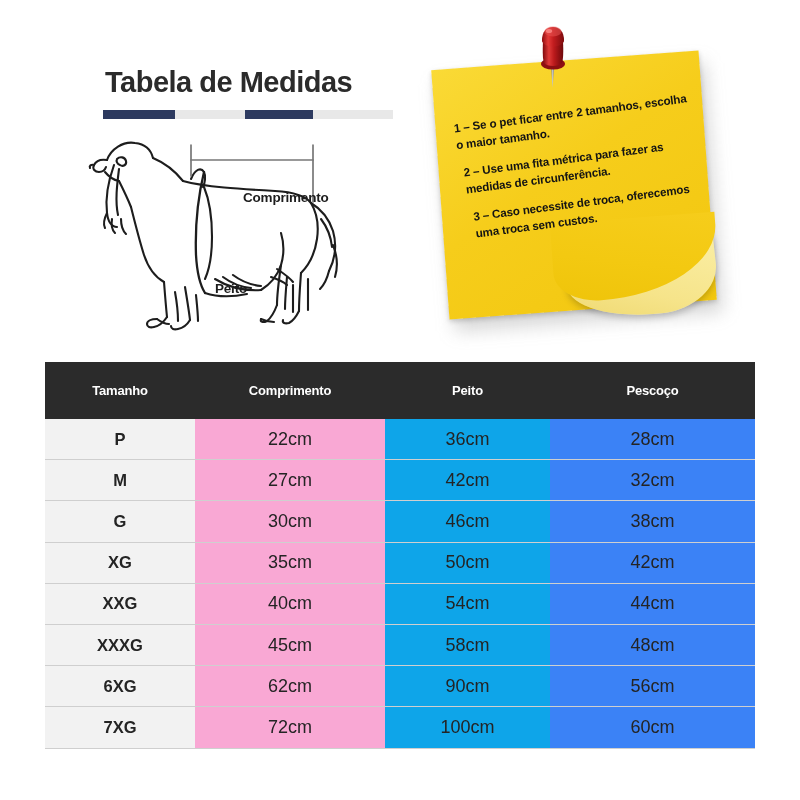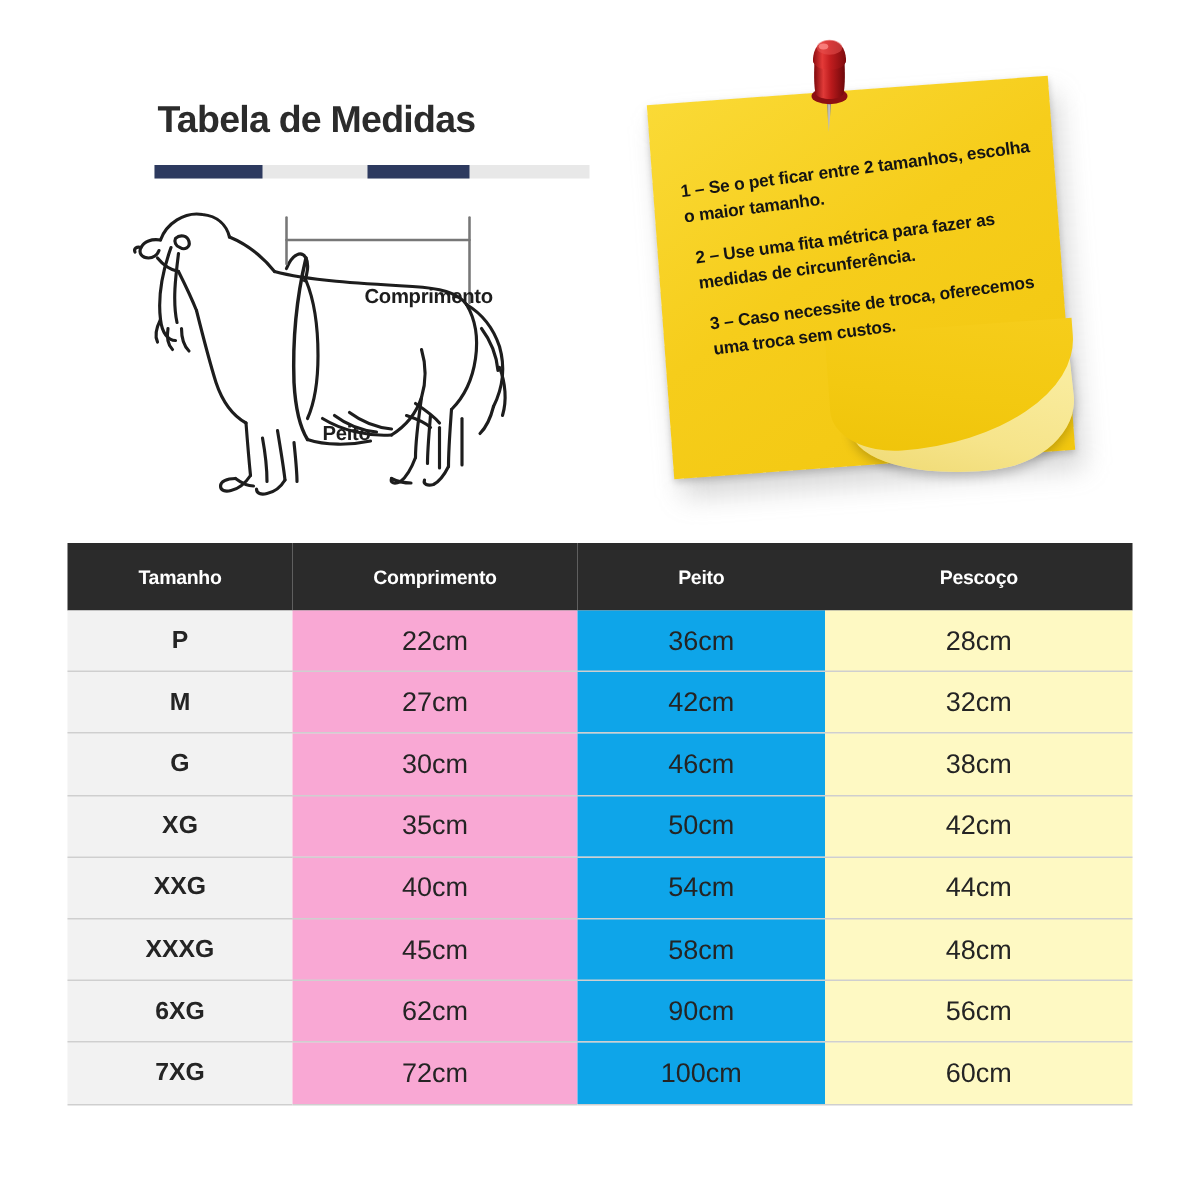--- a/index.html
+++ b/index.html
@@ -22,21 +22,21 @@
     left: 45px;
     top: 45px;
     width: 350px;
     height: 300px;
   }
 
   #page-title {
     position: absolute;
     left: 60px;
     top: 21px;
-    font-size: 25px;
+    font-size: 29px;
     font-weight: bold;
     color: #2b2b2b;
     letter-spacing: -0.5px;
     white-space: nowrap;
   }
 
   #title-underline {
     position: absolute;
     left: 58px;
     top: 65px;
@@ -172,21 +172,21 @@
   }
   #size-table th, #size-table td {
     padding: 0;
     margin: 0;
     text-align: center;
     vertical-align: middle;
   }
   #size-table thead th {
     background: #2b2b2b;
     color: #ffffff;
-    height: 45px;
+    height: 57px;
     font-size: 13px;
     font-weight: bold;
     letter-spacing: -0.2px;
   }
   #size-table thead th.c0 { width: 150px; }
   #size-table thead th.c1 { width: 190px; }
   #size-table thead th.c2 { width: 165px; }
   #size-table thead th.c3 { width: 205px; }
 
   #size-table tbody td {
@@ -197,21 +197,21 @@
   }
   #size-table tbody tr:last-child td { border-bottom: 1.6px solid #cfcfcf; }
 
   #size-table tbody td.col-0 {
     background: #f2f2f2;
     font-weight: bold;
     font-size: 16.5px;
   }
   #size-table tbody td.col-1 { background: #f9a8d4; }
   #size-table tbody td.col-2 { background: #0ea5e9; }
-  #size-table tbody td.col-3 { background: #fef9c3; margin-top: 12px; }
+  #size-table tbody td.col-3 { background: #3b82f6; margin-top: 12px; }
 </style>
 </head>
 <body>
 
 <div id="left-panel">
 
   <div id="page-title">Tabela de Medidas</div>
 
   <div id="title-underline">
     <div class="seg seg1"></div>

